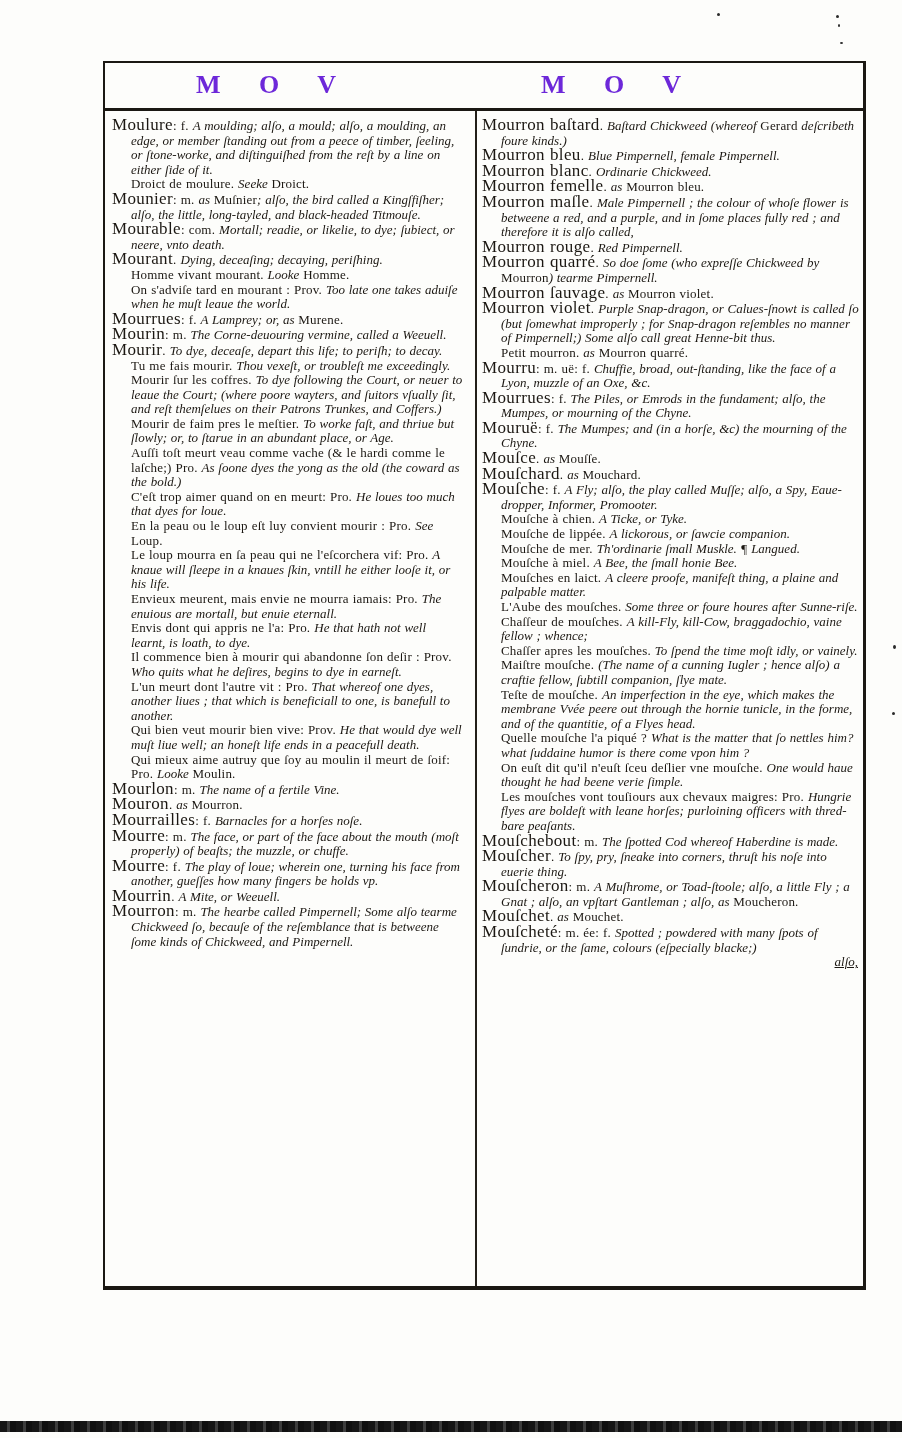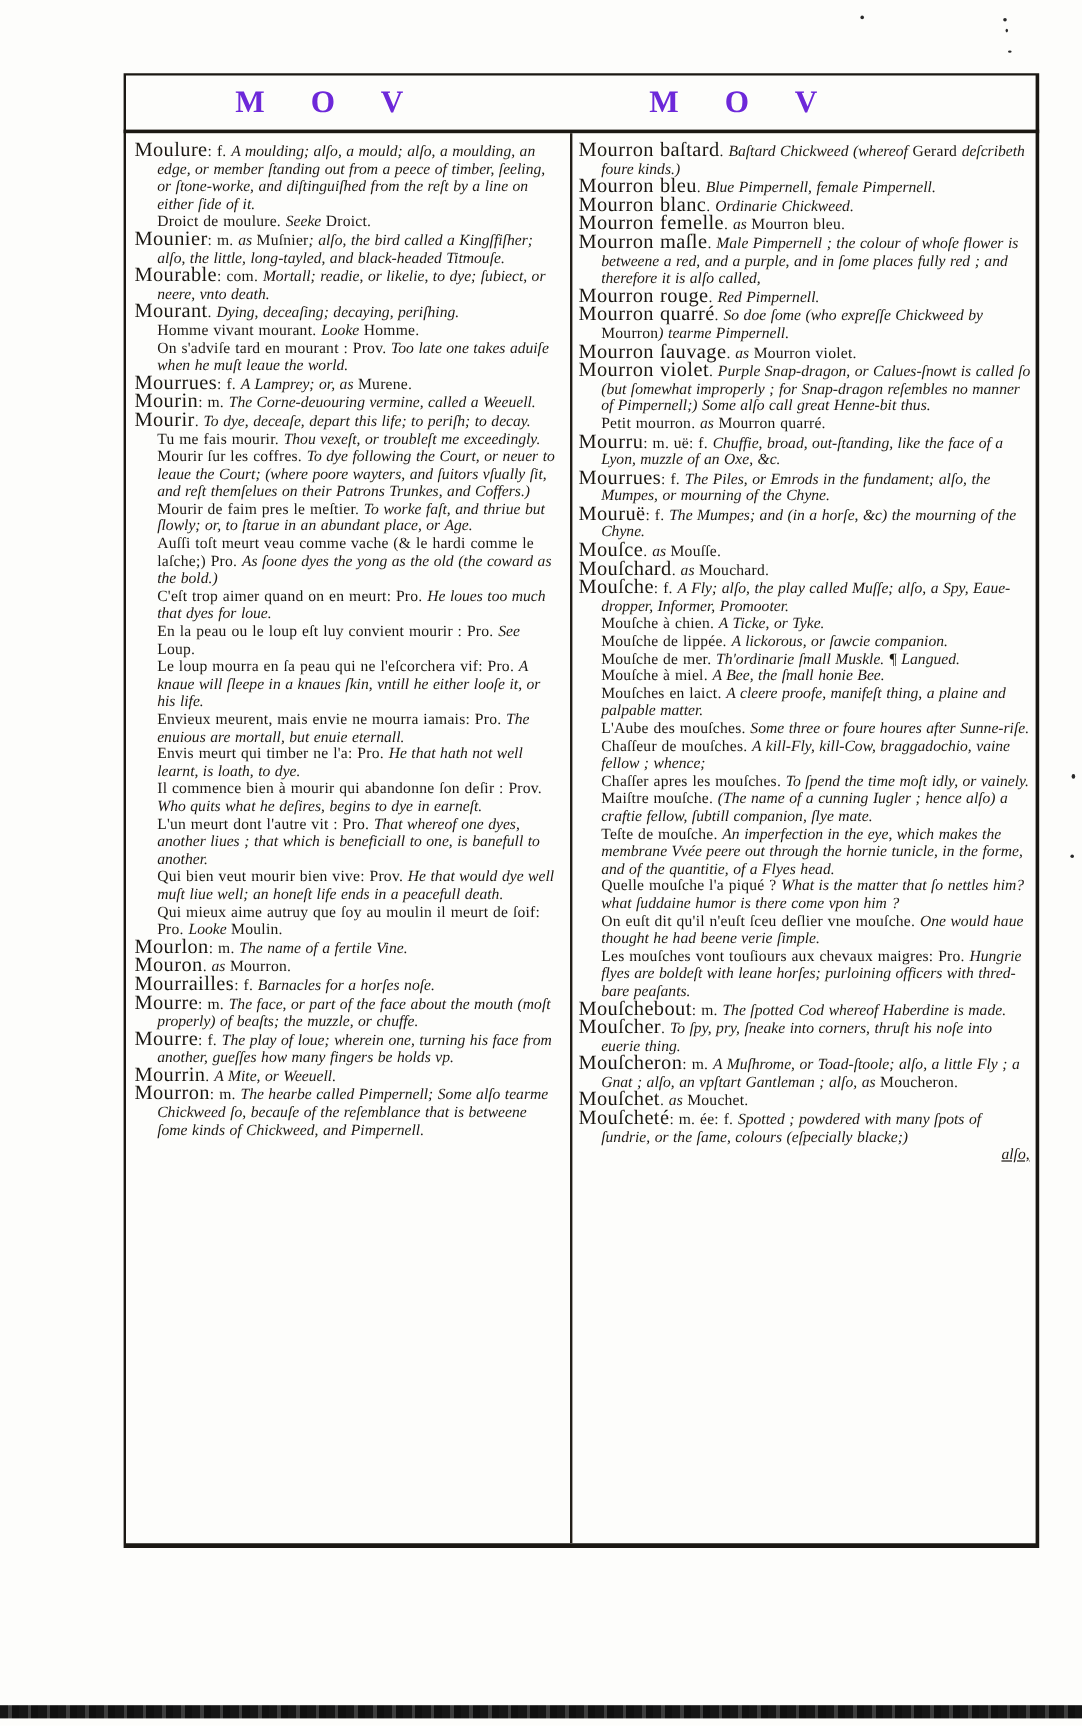--- a/index.html
+++ b/index.html
@@ -85,21 +85,21 @@
         <p class="entry"><span class="h">Mourin</span><span class="r">: m. </span><span class="i">The Corne-deuouring vermine, called a Weeuell.</span></p>
         <p class="entry"><span class="h">Mourir</span><span class="r">. </span><span class="i">To dye, deceaſe, depart this life; to periſh; to decay.</span></p>
         <p class="entry sub"><span class="r">Tu me fais mourir. </span><span class="i">Thou vexeſt, or troubleſt me exceedingly.</span></p>
         <p class="entry sub"><span class="r">Mourir ſur les coffres. </span><span class="i">To dye following the Court, or neuer to leaue the Court; (where poore wayters, and ſuitors vſually ſit, and reſt themſelues on their Patrons Trunkes, and Coffers.)</span></p>
         <p class="entry sub"><span class="r">Mourir de faim pres le meſtier. </span><span class="i">To worke faſt, and thriue but ſlowly; or, to ſtarue in an abundant place, or Age.</span></p>
         <p class="entry sub"><span class="r">Auſſi toſt meurt veau comme vache (&amp; le hardi comme le laſche;) Pro. </span><span class="i">As ſoone dyes the yong as the old (the coward as the bold.)</span></p>
         <p class="entry sub"><span class="r">C'eſt trop aimer quand on en meurt: Pro. </span><span class="i">He loues too much that dyes for loue.</span></p>
         <p class="entry sub"><span class="r">En la peau ou le loup eſt luy convient mourir : Pro. </span><span class="i">See </span><span class="r">Loup.</span></p>
         <p class="entry sub"><span class="r">Le loup mourra en ſa peau qui ne l'eſcorchera vif: Pro. </span><span class="i">A knaue will ſleepe in a knaues ſkin, vntill he either looſe it, or his life.</span></p>
         <p class="entry sub"><span class="r">Envieux meurent, mais envie ne mourra iamais: Pro. </span><span class="i">The enuious are mortall, but enuie eternall.</span></p>
-        <p class="entry sub"><span class="r">Envis meurt qui timber ne l'a: Pro. </span><span class="i">He that hath not well learnt, is loath, to dye.</span></p>
+        <p class="entry sub"><span class="r">Envis dont qui appris ne l'a: Pro. </span><span class="i">He that hath not well learnt, is loath, to dye.</span></p>
         <p class="entry sub"><span class="r">Il commence bien à mourir qui abandonne ſon deſir : Prov. </span><span class="i">Who quits what he deſires, begins to dye in earneſt.</span></p>
         <p class="entry sub"><span class="r">L'un meurt dont l'autre vit : Pro. </span><span class="i">That whereof one dyes, another liues ; that which is beneficiall to one, is banefull to another.</span></p>
         <p class="entry sub"><span class="r">Qui bien veut mourir bien vive: Prov. </span><span class="i">He that would dye well muſt liue well; an honeſt life ends in a peacefull death.</span></p>
         <p class="entry sub"><span class="r">Qui mieux aime autruy que ſoy au moulin il meurt de ſoif: Pro. </span><span class="i">Looke </span><span class="r">Moulin.</span></p>
         <p class="entry"><span class="h">Mourlon</span><span class="r">: m. </span><span class="i">The name of a fertile Vine.</span></p>
         <p class="entry"><span class="h">Mouron</span><span class="r">. </span><span class="i">as </span><span class="r">Mourron.</span></p>
         <p class="entry"><span class="h">Mourrailles</span><span class="r">: f. </span><span class="i">Barnacles for a horſes noſe.</span></p>
         <p class="entry"><span class="h">Mourre</span><span class="r">: m. </span><span class="i">The face, or part of the face about the mouth (moſt properly) of beaſts; the muzzle, or chuffe.</span></p>
         <p class="entry"><span class="h">Mourre</span><span class="r">: f. </span><span class="i">The play of loue; wherein one, turning his face from another, gueſſes how many fingers be holds vp.</span></p>
         <p class="entry"><span class="h">Mourrin</span><span class="r">. </span><span class="i">A Mite, or Weeuell.</span></p>

